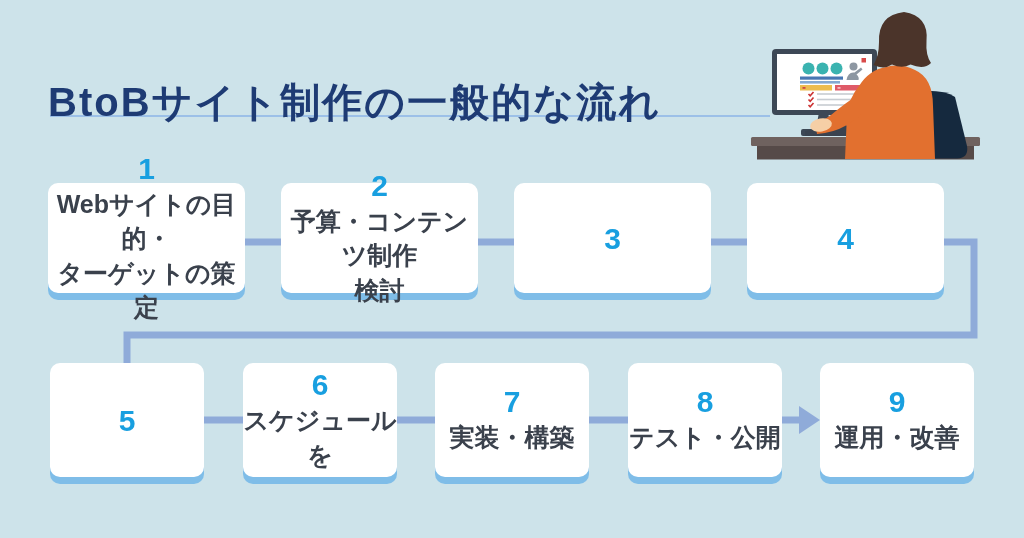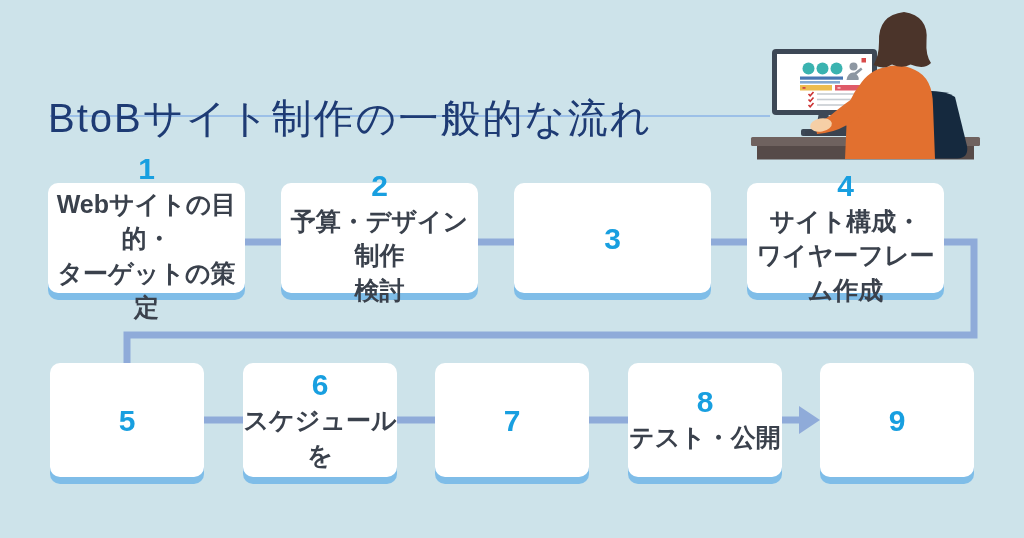--- a/index.html
+++ b/index.html
@@ -4,22 +4,22 @@
 <style>
   html,body{margin:0;padding:0;}
   .canvas{
     position:relative;
     width:1024px;height:538px;
     background:var(--background,#cde3ea);
     overflow:hidden;
     font-family:"Liberation Sans","DejaVu Sans",sans-serif;
   }
   .page-title{
-    position:absolute;left:48px;top:64px;z-index:2;
-    font-size:40px;font-weight:normal;letter-spacing:2px;
+    position:absolute;left:48px;top:48px;z-index:2;
+    font-size:40px;font-weight:bold;letter-spacing:2px;
     color:var(--title,#1e3b74);
   }
   .title-underline{
     position:absolute;left:50px;top:115px;width:720px;height:2px;z-index:1;
     background:var(--underline,#9cc0e8);
   }
   .connectors{position:absolute;left:0;top:0;z-index:1;}
   .connector-path{stroke:var(--connector,#8fabd9);stroke-width:7;fill:none;}
   .arrow-head{fill:var(--connector,#8fabd9);}
   .step-box{
@@ -56,48 +56,48 @@
     <polygon class="arrow-head" points="799,406 820,420 799,434"></polygon>
   </svg>
 
   <div class="step-box row1" style="left:48px">
     <div class="step-number">1</div>
     <div class="step-label">Webサイトの目的・
 ターゲットの策定</div>
   </div>
   <div class="step-box row1" style="left:281px">
     <div class="step-number">2</div>
-    <div class="step-label">予算・デザイン制作
+    <div class="step-label">予算・コンテンツ制作
 検討</div>
   </div>
   <div class="step-box row1" style="left:514px">
     <div class="step-number">3</div>
   </div>
   <div class="step-box row1" style="left:747px">
     <div class="step-number">4</div>
-    <div class="step-label">サイト構成・
-ワイヤーフレーム作成</div>
   </div>
 
   <div class="step-box row2" style="left:50px">
     <div class="step-number">5</div>
   </div>
   <div class="step-box row2" style="left:243px">
     <div class="step-number">6</div>
     <div class="step-label">スケジュールを</div>
   </div>
   <div class="step-box row2" style="left:435px">
     <div class="step-number">7</div>
+    <div class="step-label">実装・構築</div>
   </div>
   <div class="step-box row2" style="left:628px">
     <div class="step-number">8</div>
     <div class="step-label">テスト・公開</div>
   </div>
   <div class="step-box row2" style="left:820px">
     <div class="step-number">9</div>
+    <div class="step-label">運用・改善</div>
   </div>
 
   <svg class="illustration" width="266" height="152" viewBox="0 0 266 152">
 
     <rect x="27" y="39" width="105" height="66" rx="4" fill="var(--monitor,#3d4856)"></rect>
     <rect x="32" y="44" width="95" height="56" fill="#ffffff"></rect>
     <rect x="116.5" y="48" width="4.5" height="4.5" fill="var(--screen_red,#d94a4a)"></rect>
     <circle cx="63.5" cy="58.5" r="6" fill="var(--screen_teal,#3ab3b0)"></circle>
     <circle cx="77.5" cy="58.5" r="6" fill="var(--screen_teal,#3ab3b0)"></circle>
     <circle cx="91.5" cy="58.5" r="6" fill="var(--screen_teal,#3ab3b0)"></circle>

